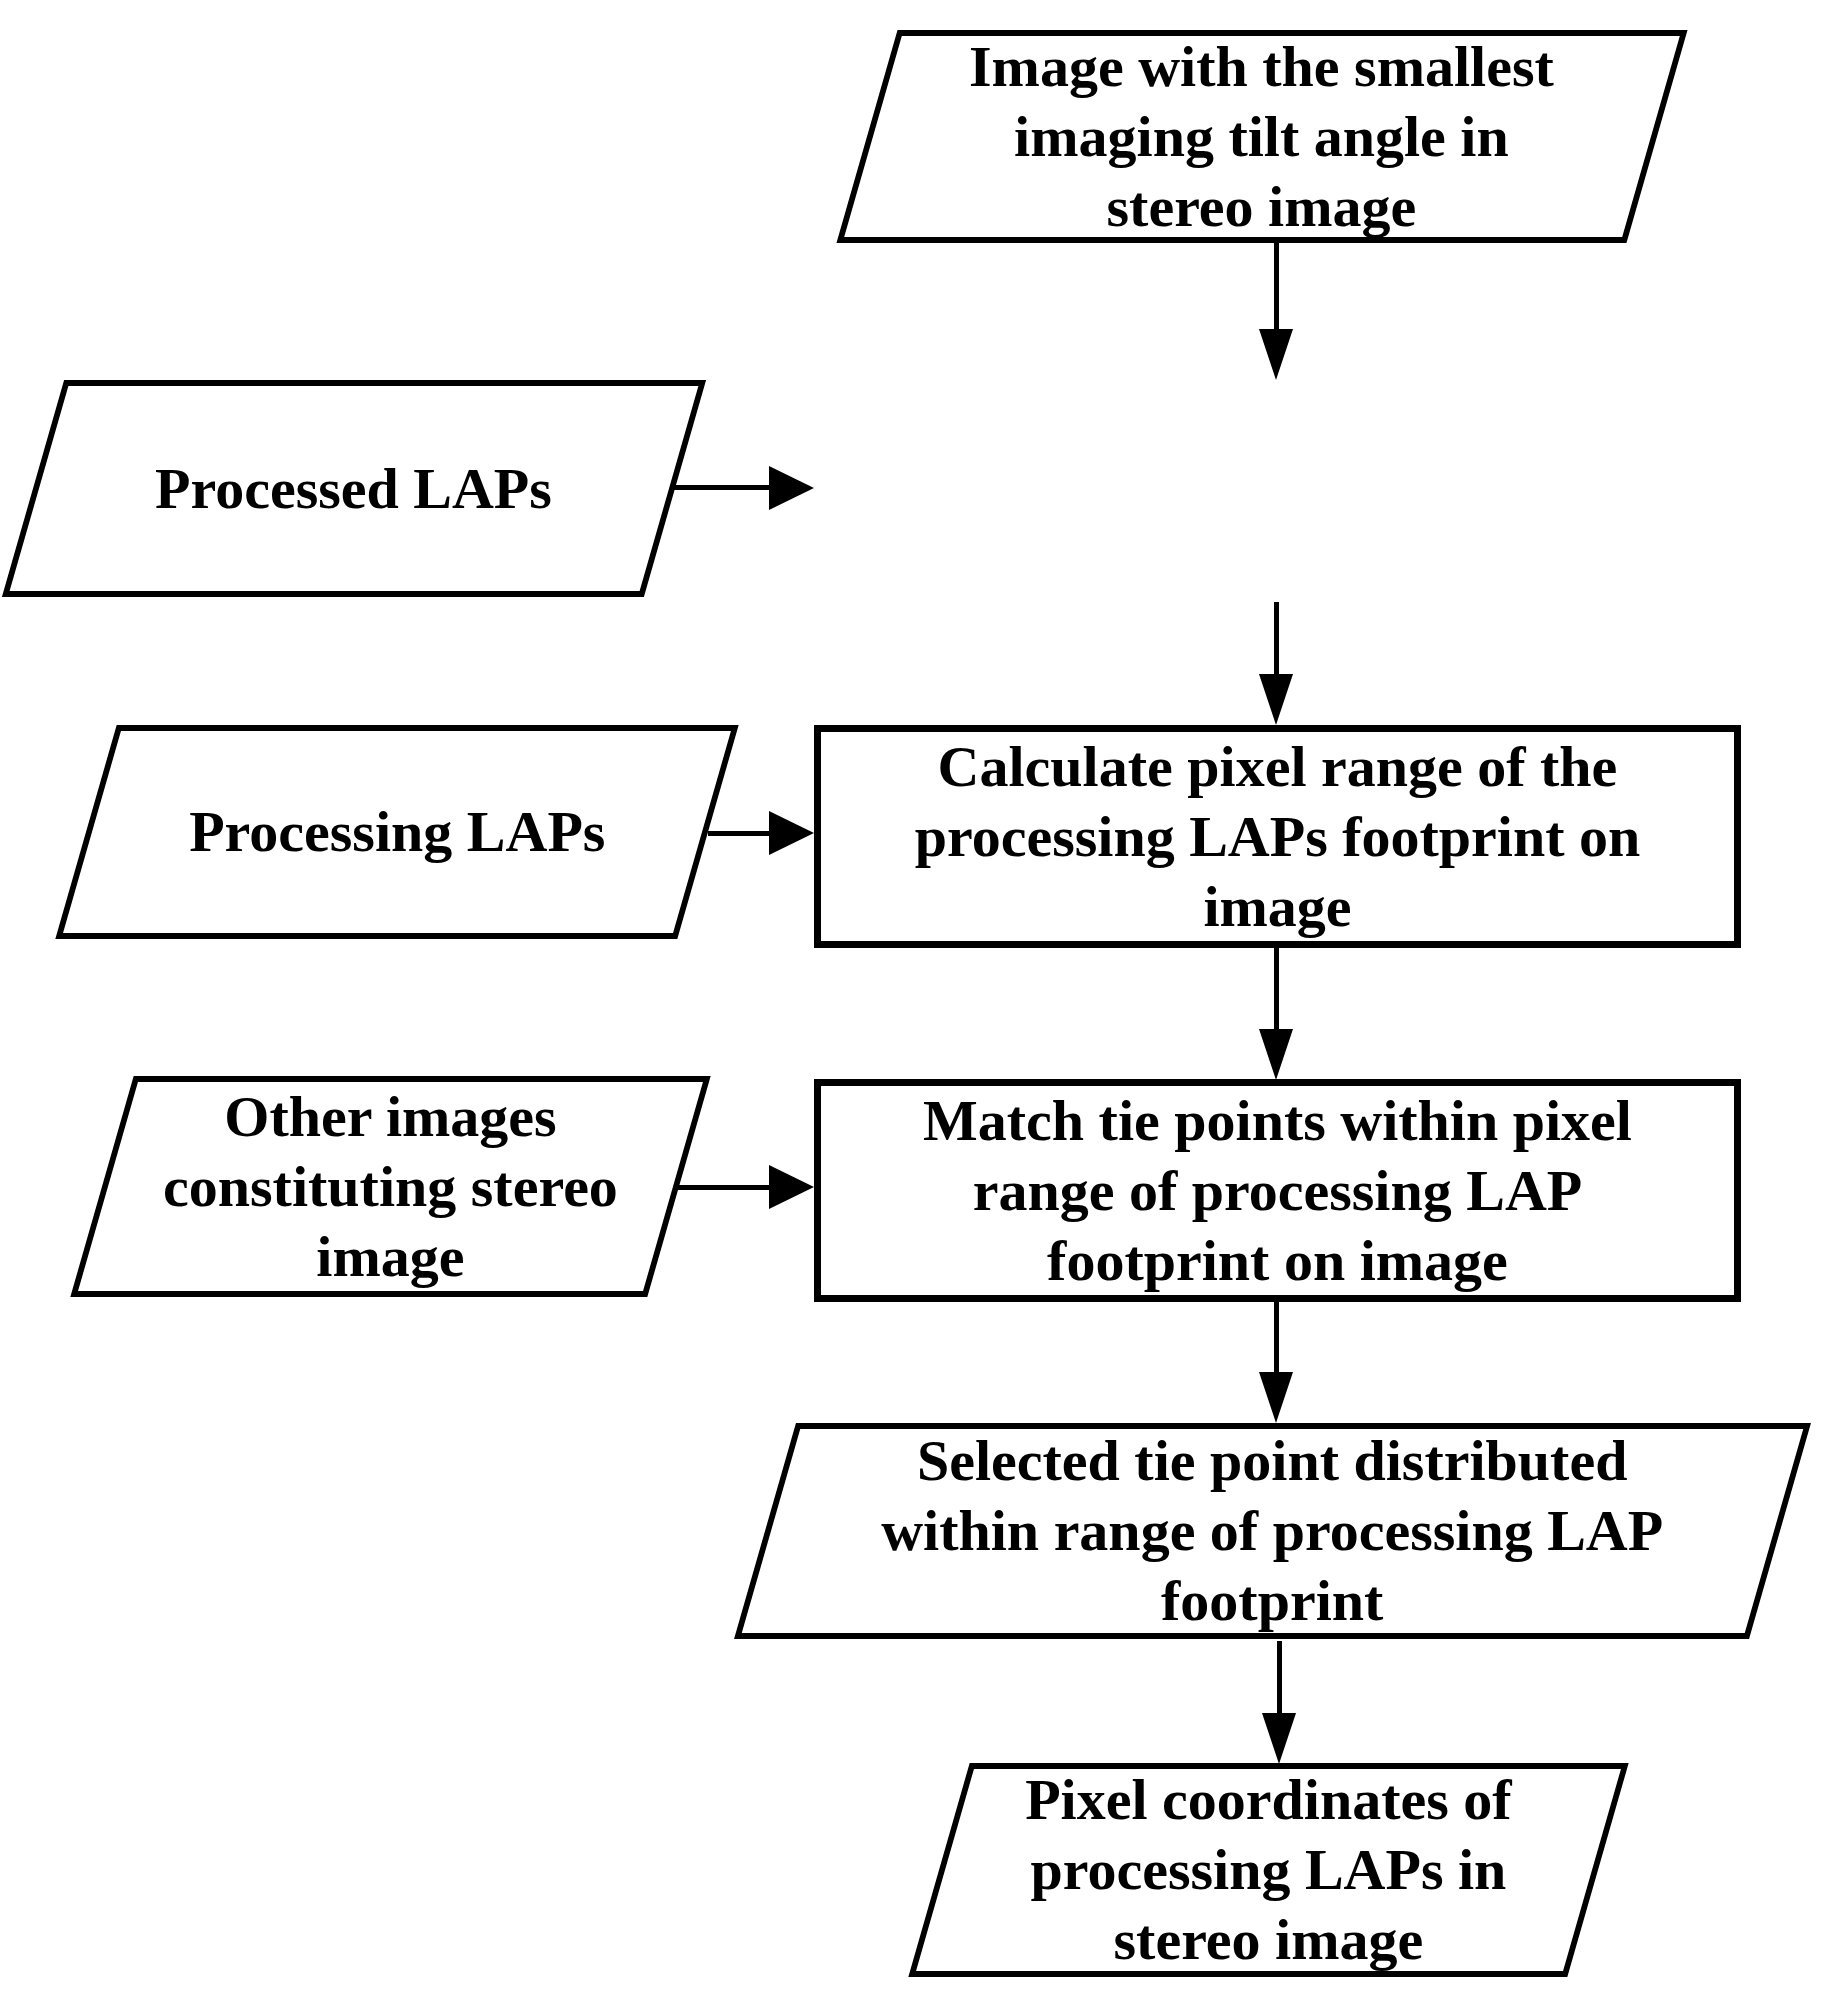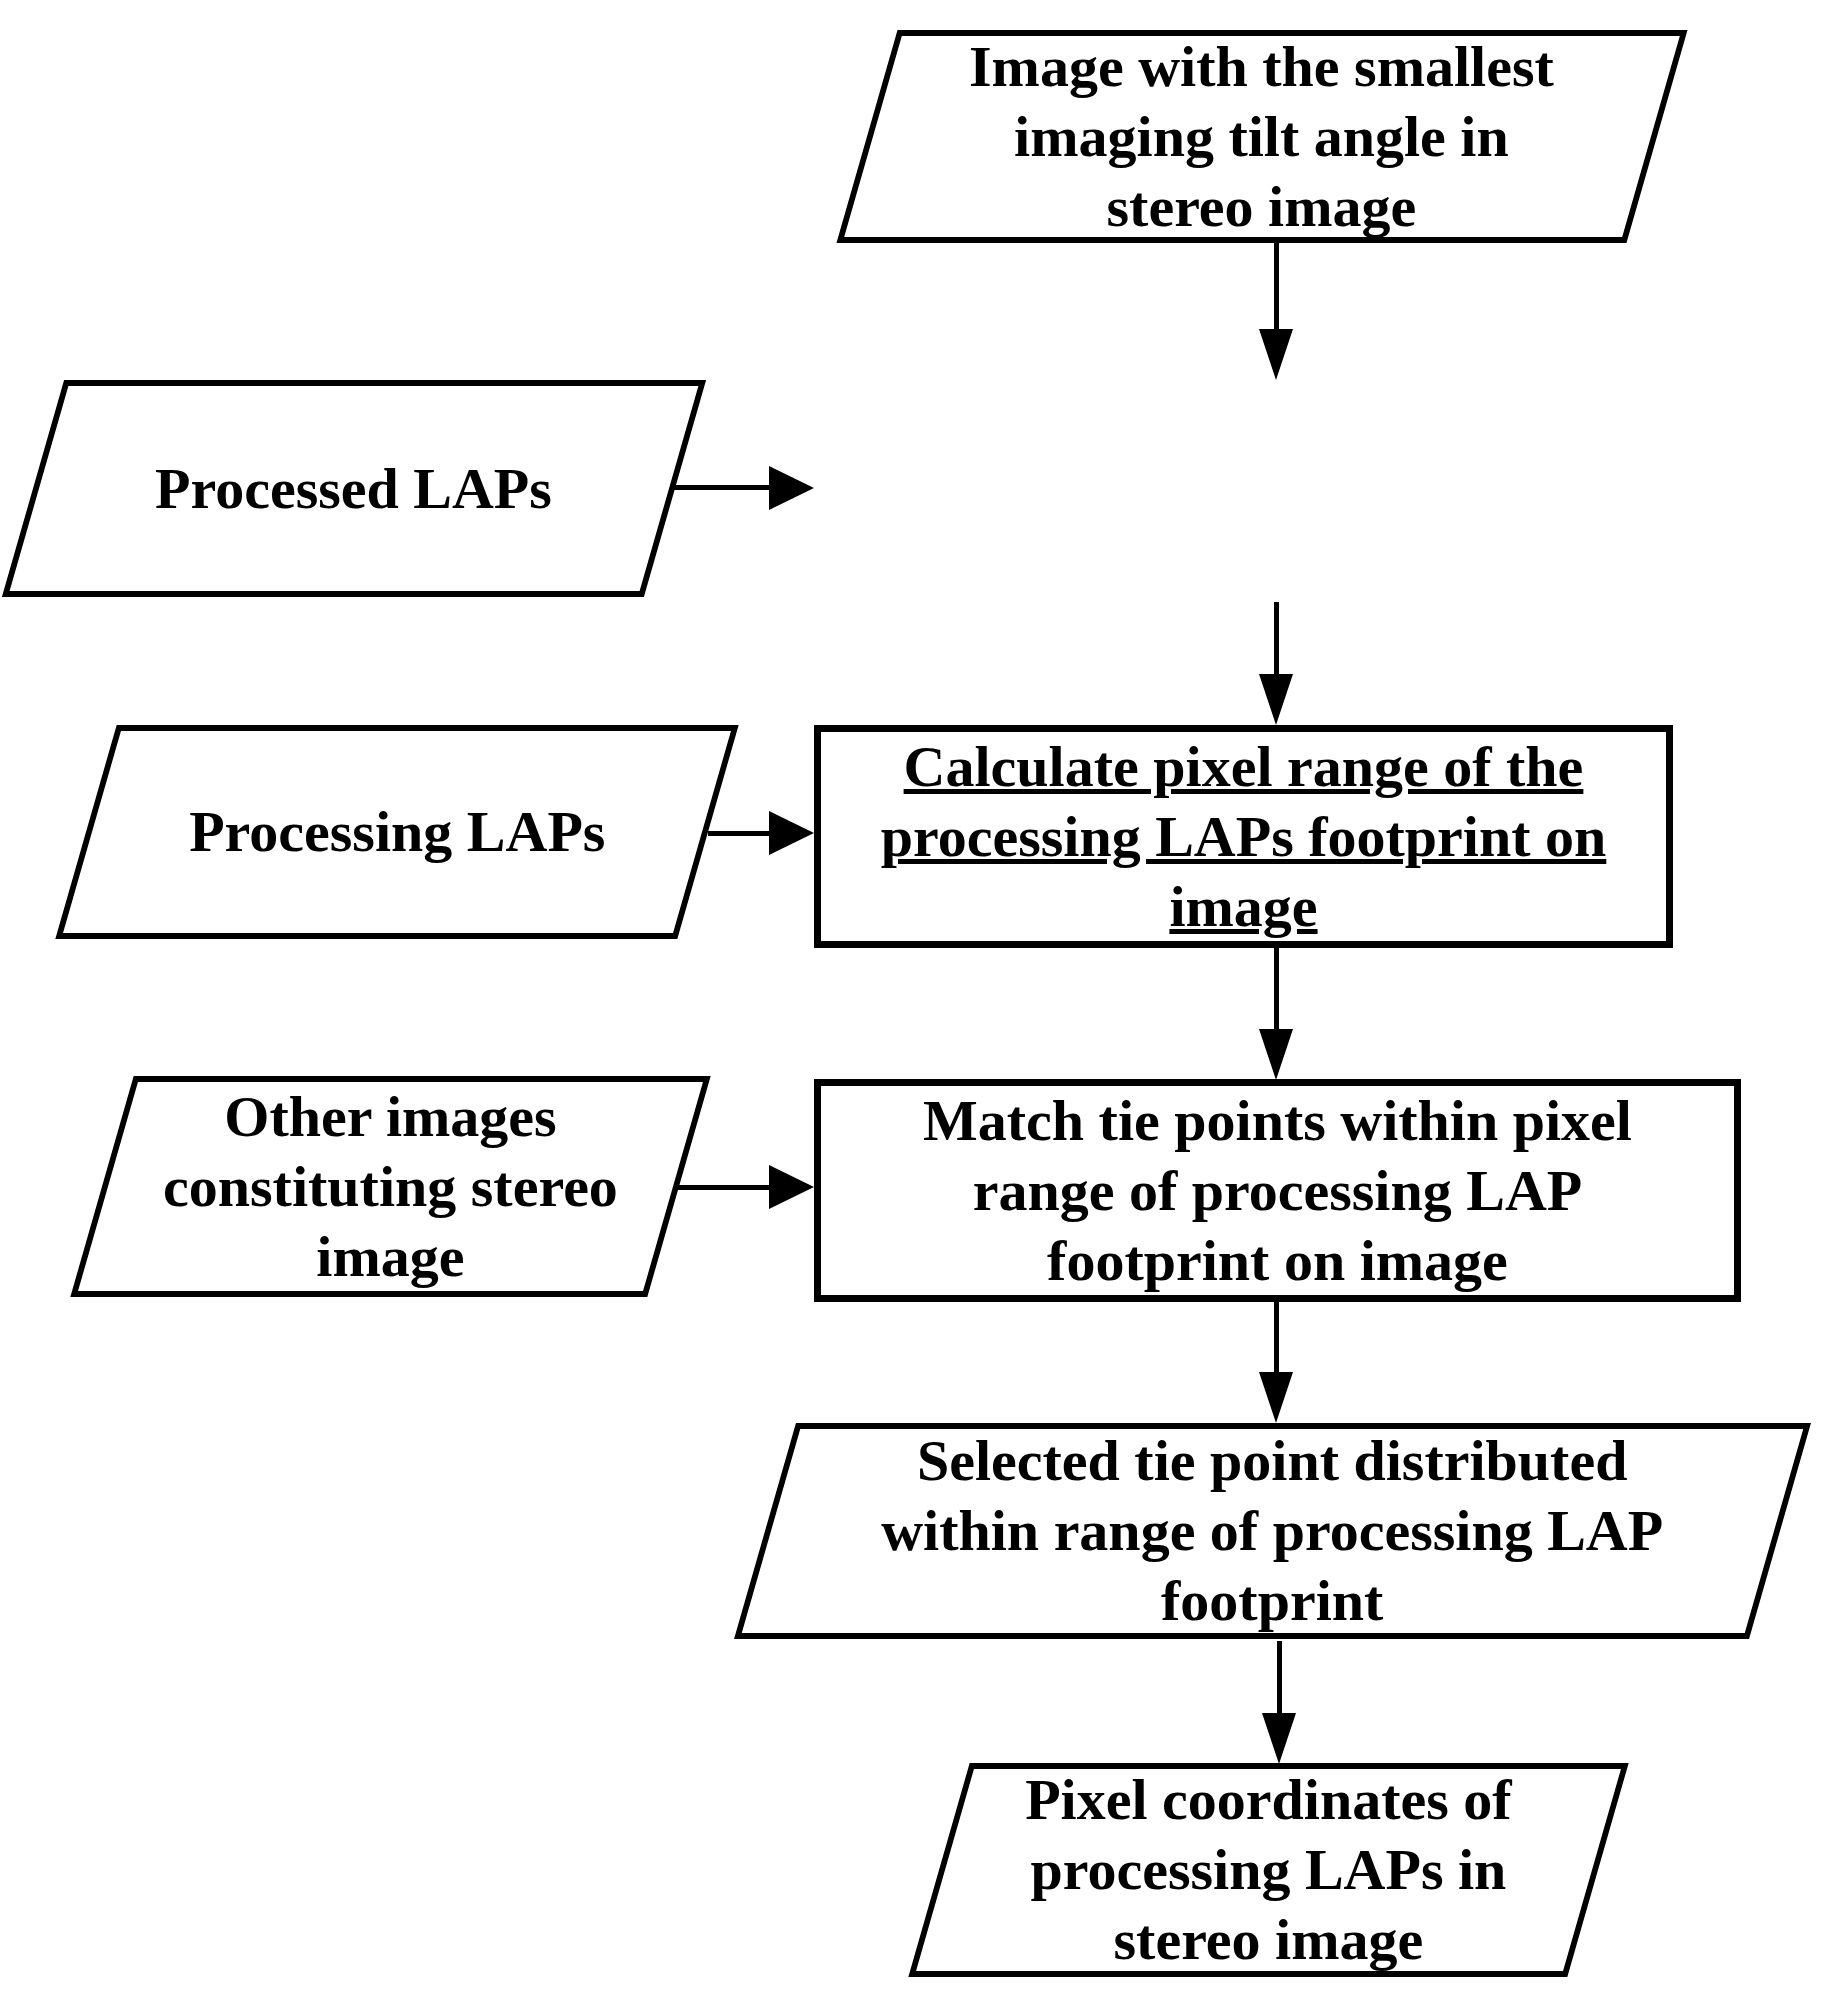--- a/index.html
+++ b/index.html
@@ -83,21 +83,21 @@
 
   <div class="node para" style="left:86px; top:725px; width:622px; height:214px;">
     <span class="label">Processing LAPs</span>
   </div>
 
   <div>
     <div class="stem-h" style="left:708px; top:831px; width:61px;"></div>
     <div class="head-right" style="left:769px; top:811px;"></div>
   </div>
 
-  <div class="node rect" style="left:814px; top:725px; width:859px; height:223px;text-decoration:underline;">
+  <div class="node rect" style="left:814px; top:725px; width:927px; height:223px;">
     <span class="label">Calculate pixel range of the
 processing LAPs footprint on
 image</span>
   </div>
 
   <div>
     <div class="stem-v" style="left:1274px; top:948px; height:83px;"></div>
     <div class="head-down" style="left:1259px; top:1029px;"></div>
   </div>
 

